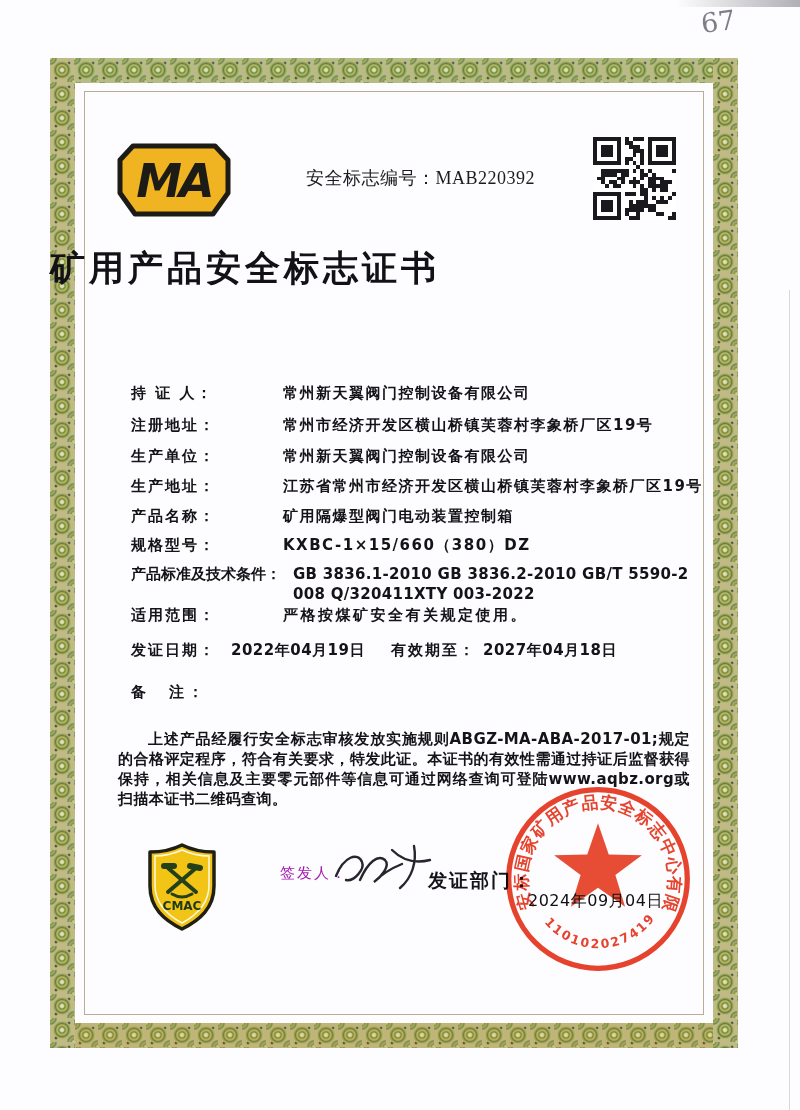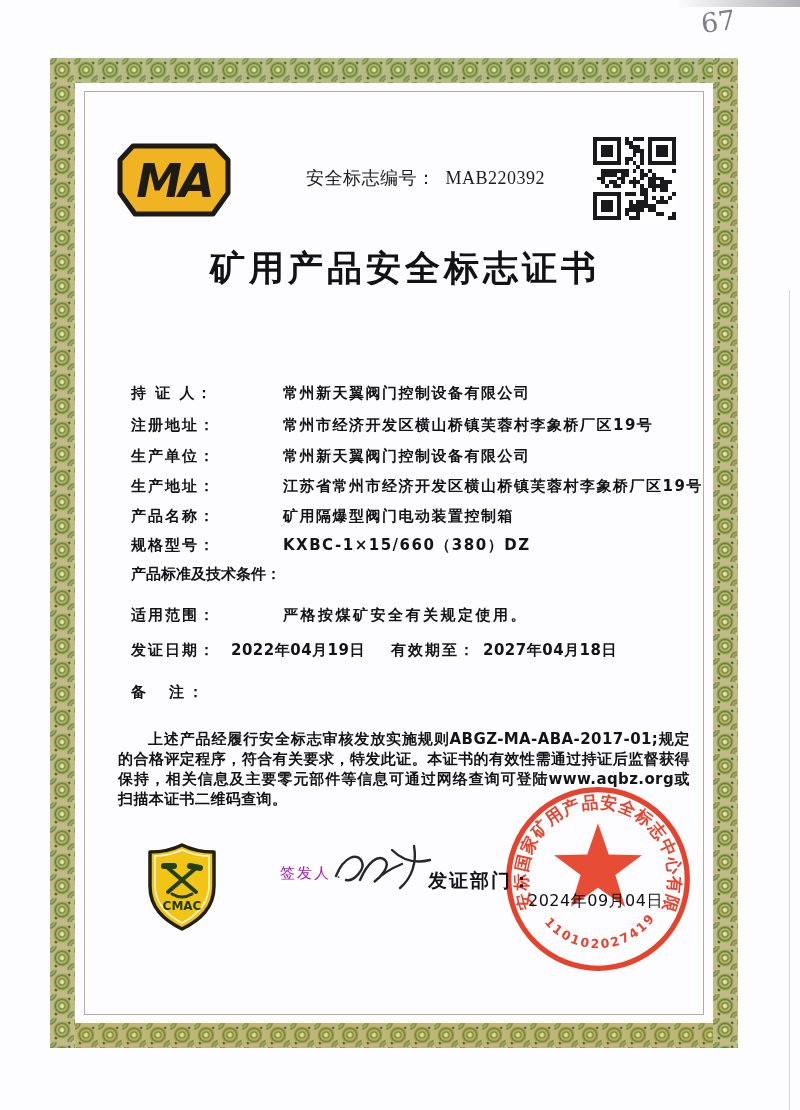--- a/index.html
+++ b/index.html
@@ -22,25 +22,25 @@
     background-size:24px 24px;}
   .band-top{left:50px;top:58px;width:688px;height:25px;box-shadow:inset 0 0 0 200px rgba(120,160,70,.18);}
   .band-bottom{left:50px;top:1023px;width:688px;height:25px;box-shadow:inset 0 0 0 200px rgba(172,146,46,.25);}
   .band-left{left:50px;top:58px;width:25px;height:990px;box-shadow:inset 0 0 0 200px rgba(150,150,55,.14);}
   .band-right{left:713px;top:58px;width:25px;height:990px;box-shadow:inset 0 0 0 200px rgba(150,150,55,.14);}
   .inner-rule{position:absolute;left:84px;top:91px;width:618px;height:922px;border:1.5px solid rgba(172,150,125,.8);}
 
   
   .ma-logo{position:absolute;left:117px;top:143px;width:114px;height:74px;}
   .cert-no-line{position:absolute;left:306px;top:166px;font-size:18px;color:#1c1c20;letter-spacing:.5px;}
-  .cert-no-line .num{margin-left:10px;}
+  .cert-no-line .num{}
   .qr{position:absolute;left:593px;top:137px;width:83px;height:83px;background:#fff;}
 
   
-  .doc-title{position:absolute;left:50px;top:245px;width:550px;text-align:right;font-size:35px;font-weight:900;letter-spacing:4px;color:#121216;font-family:"Liberation Serif","DejaVu Serif",serif;}
+  .doc-title{position:absolute;left:50px;top:245px;width:550px;text-align:left;font-size:35px;font-weight:900;letter-spacing:4px;color:#121216;font-family:"Liberation Serif","DejaVu Serif",serif;}
 
   
   .f-row{position:absolute;left:131px;width:572px;display:flex;align-items:flex-start;font-size:15px;font-weight:bold;color:#141418;line-height:20px;margin-top:44px;}
   .f-lbl{flex:0 0 152px;letter-spacing:2px;white-space:nowrap;}
   .f-val{flex:1;letter-spacing:1.5px;}
   .row-1{top:339px}.row-2{top:371px}.row-3{top:402px}.row-4{top:432px}.row-5{top:462px}.row-6{top:491px}
   .row-std{top:520px;align-items:flex-start;}
   .row-std .f-lbl{flex:0 0 auto;letter-spacing:0;margin-right:12px;}
   .row-std .f-val{flex:0 0 402px;letter-spacing:.3px;word-break:break-all;}
   .row-scope{top:561px}
@@ -327,20 +327,21 @@
 <div class="f-row row-5">
   <span class="f-lbl">产品名称：</span>
   <span class="f-val">矿用隔爆型阀门电动装置控制箱</span>
 </div>
 <div class="f-row row-6">
   <span class="f-lbl">规格型号：</span>
   <span class="f-val">KXBC-1×15/660（380）DZ</span>
 </div>
 <div class="f-row row-std">
   <span class="f-lbl">产品标准及技术条件：</span>
+  <span class="f-val">GB 3836.1-2010 GB 3836.2-2010 GB/T 5590-2008 Q/320411XTY 003-2022</span>
 </div>
 <div class="f-row row-scope">
   <span class="f-lbl">适用范围：</span>
   <span class="f-val">严格按煤矿安全有关规定使用。</span>
 </div>
 <div class="f-row row-dates">
   <span class="lbl1">发证日期：</span>
   <span class="val1">2022年04月19日</span>
   <span class="lbl2">有效期至：</span>
   <span class="val2">2027年04月18日</span>

